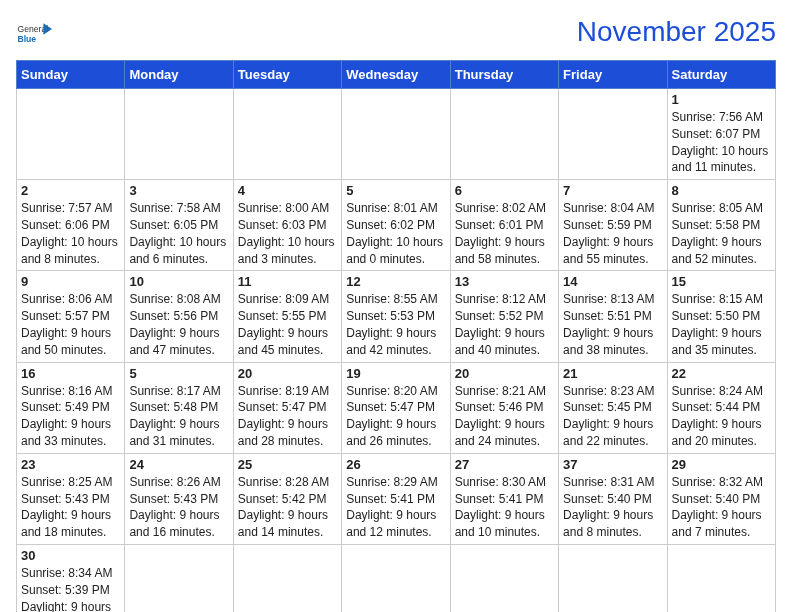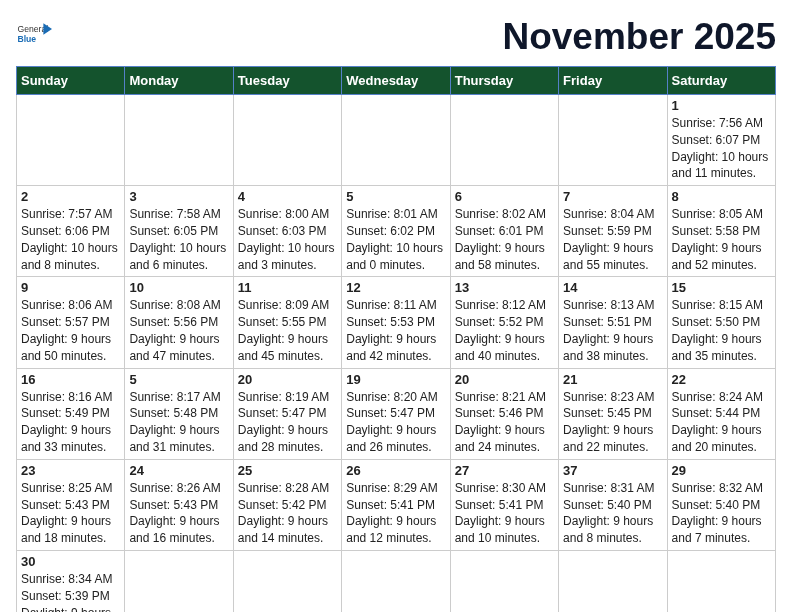--- a/index.html
+++ b/index.html
@@ -22,35 +22,35 @@
       gap: 4px;
     }
     .logo-icon {
       width: 36px;
       height: 36px;
     }
     .title-block {
       text-align: right;
     }
     .month-title {
-      font-size: 37px;
-      font-weight: bold;
-      color: #0f172a;
+      font-size: 28px;
+      font-weight: normal;
+      color: #1d4ed8;
     }
     .subtitle {
       font-size: 15px;
       color: #444;
     }
     .calendar {
       width: 100%;
       border-collapse: collapse;
       border: 1px solid #ccc;
     }
     .calendar th {
-      background: #14532d;
+      background: #1d4ed8;
       color: #fff;
       font-size: 13px;
       font-weight: bold;
       padding: 6px 4px;
       text-align: left;
       border: 1px solid #5580c8;
     }
     .calendar td {
       border: 1px solid #ccc;
       vertical-align: top;
@@ -176,21 +176,21 @@
 Daylight: 9 hours and 47 minutes.</div>
         </td>
         <td>
           <span class="day-number">11</span>
           <div class="day-info">Sunrise: 8:09 AM
 Sunset: 5:55 PM
 Daylight: 9 hours and 45 minutes.</div>
         </td>
         <td>
           <span class="day-number">12</span>
-          <div class="day-info">Sunrise: 8:11 AM
+          <div class="day-info">Sunrise: 8:55 AM
 Sunset: 5:53 PM
 Daylight: 9 hours and 42 minutes.</div>
         </td>
         <td>
           <span class="day-number">13</span>
           <div class="day-info">Sunrise: 8:12 AM
 Sunset: 5:52 PM
 Daylight: 9 hours and 40 minutes.</div>
         </td>
         <td>

